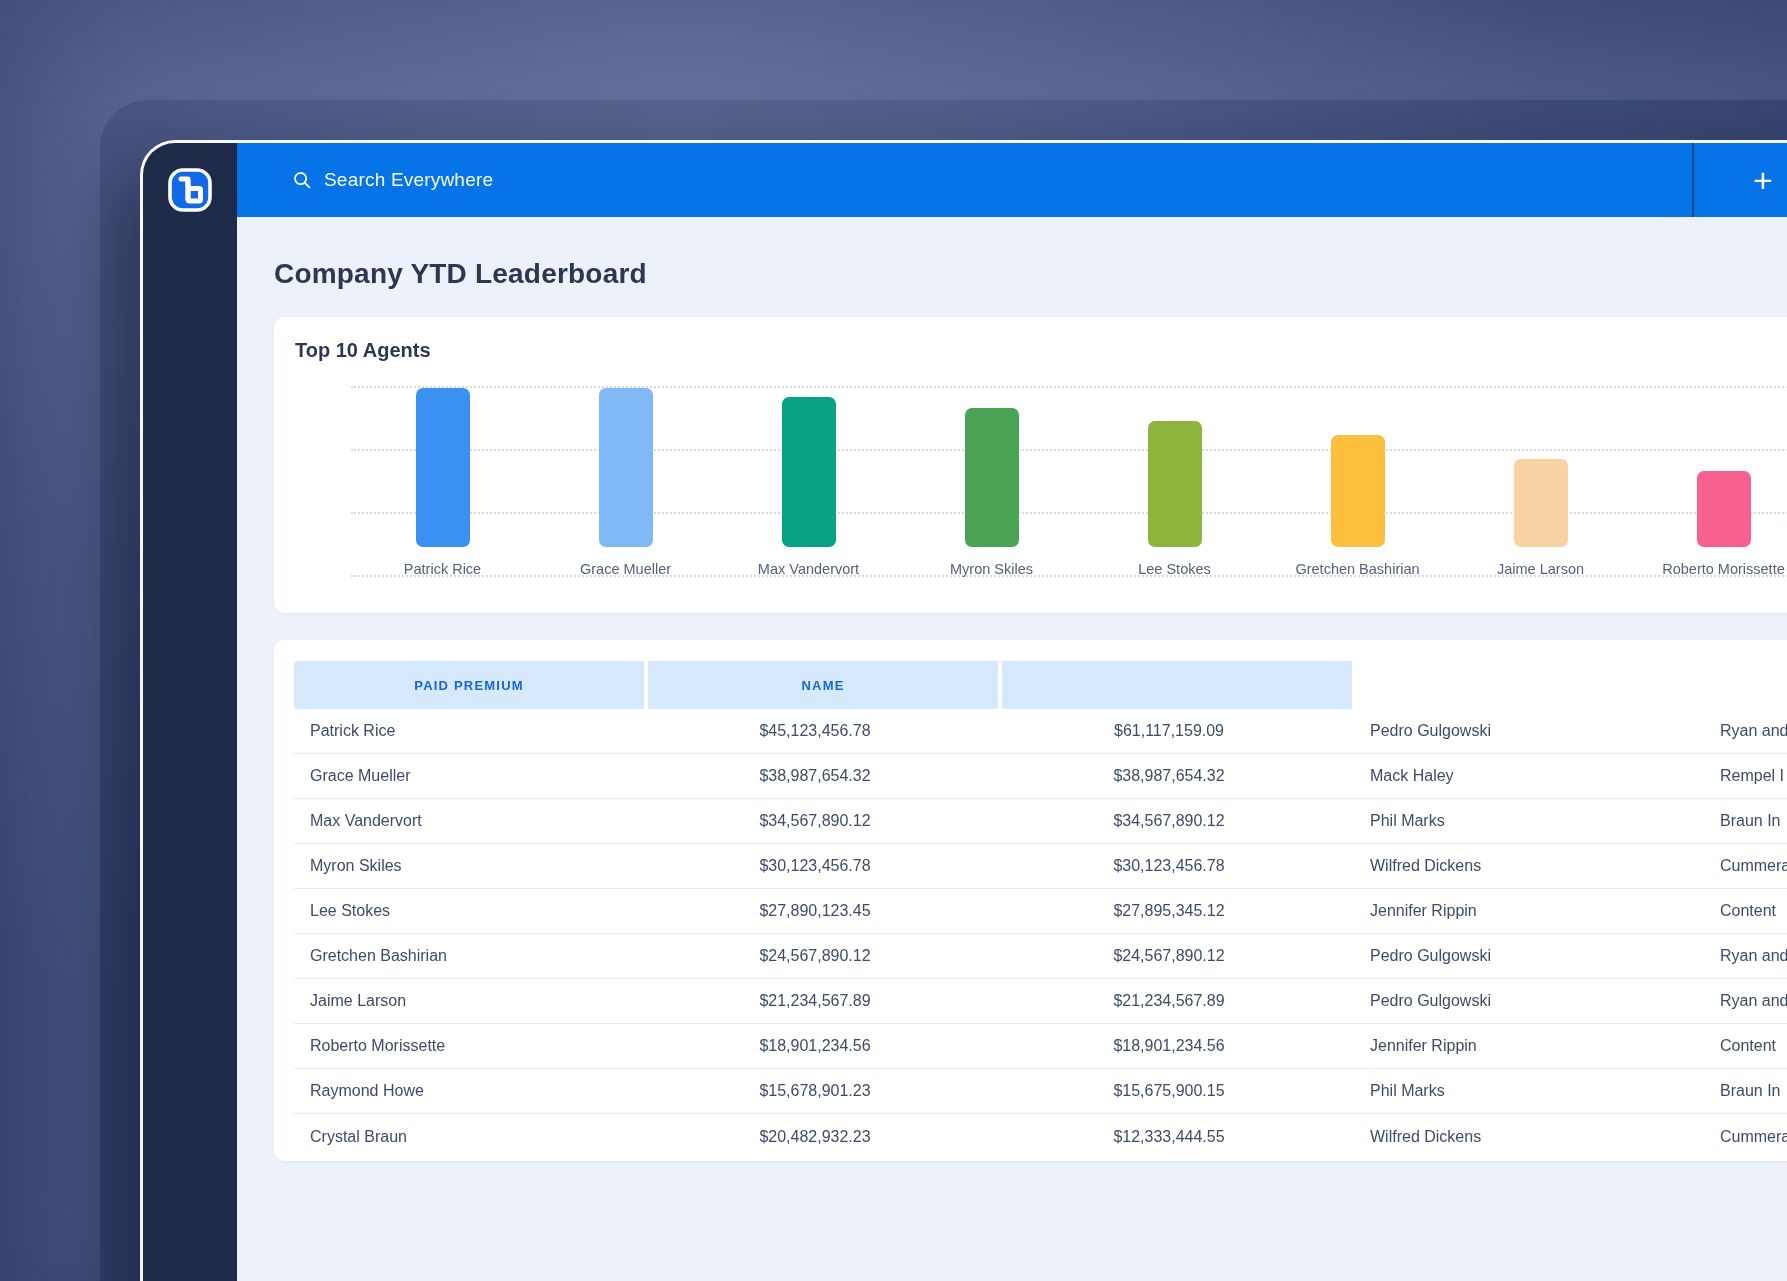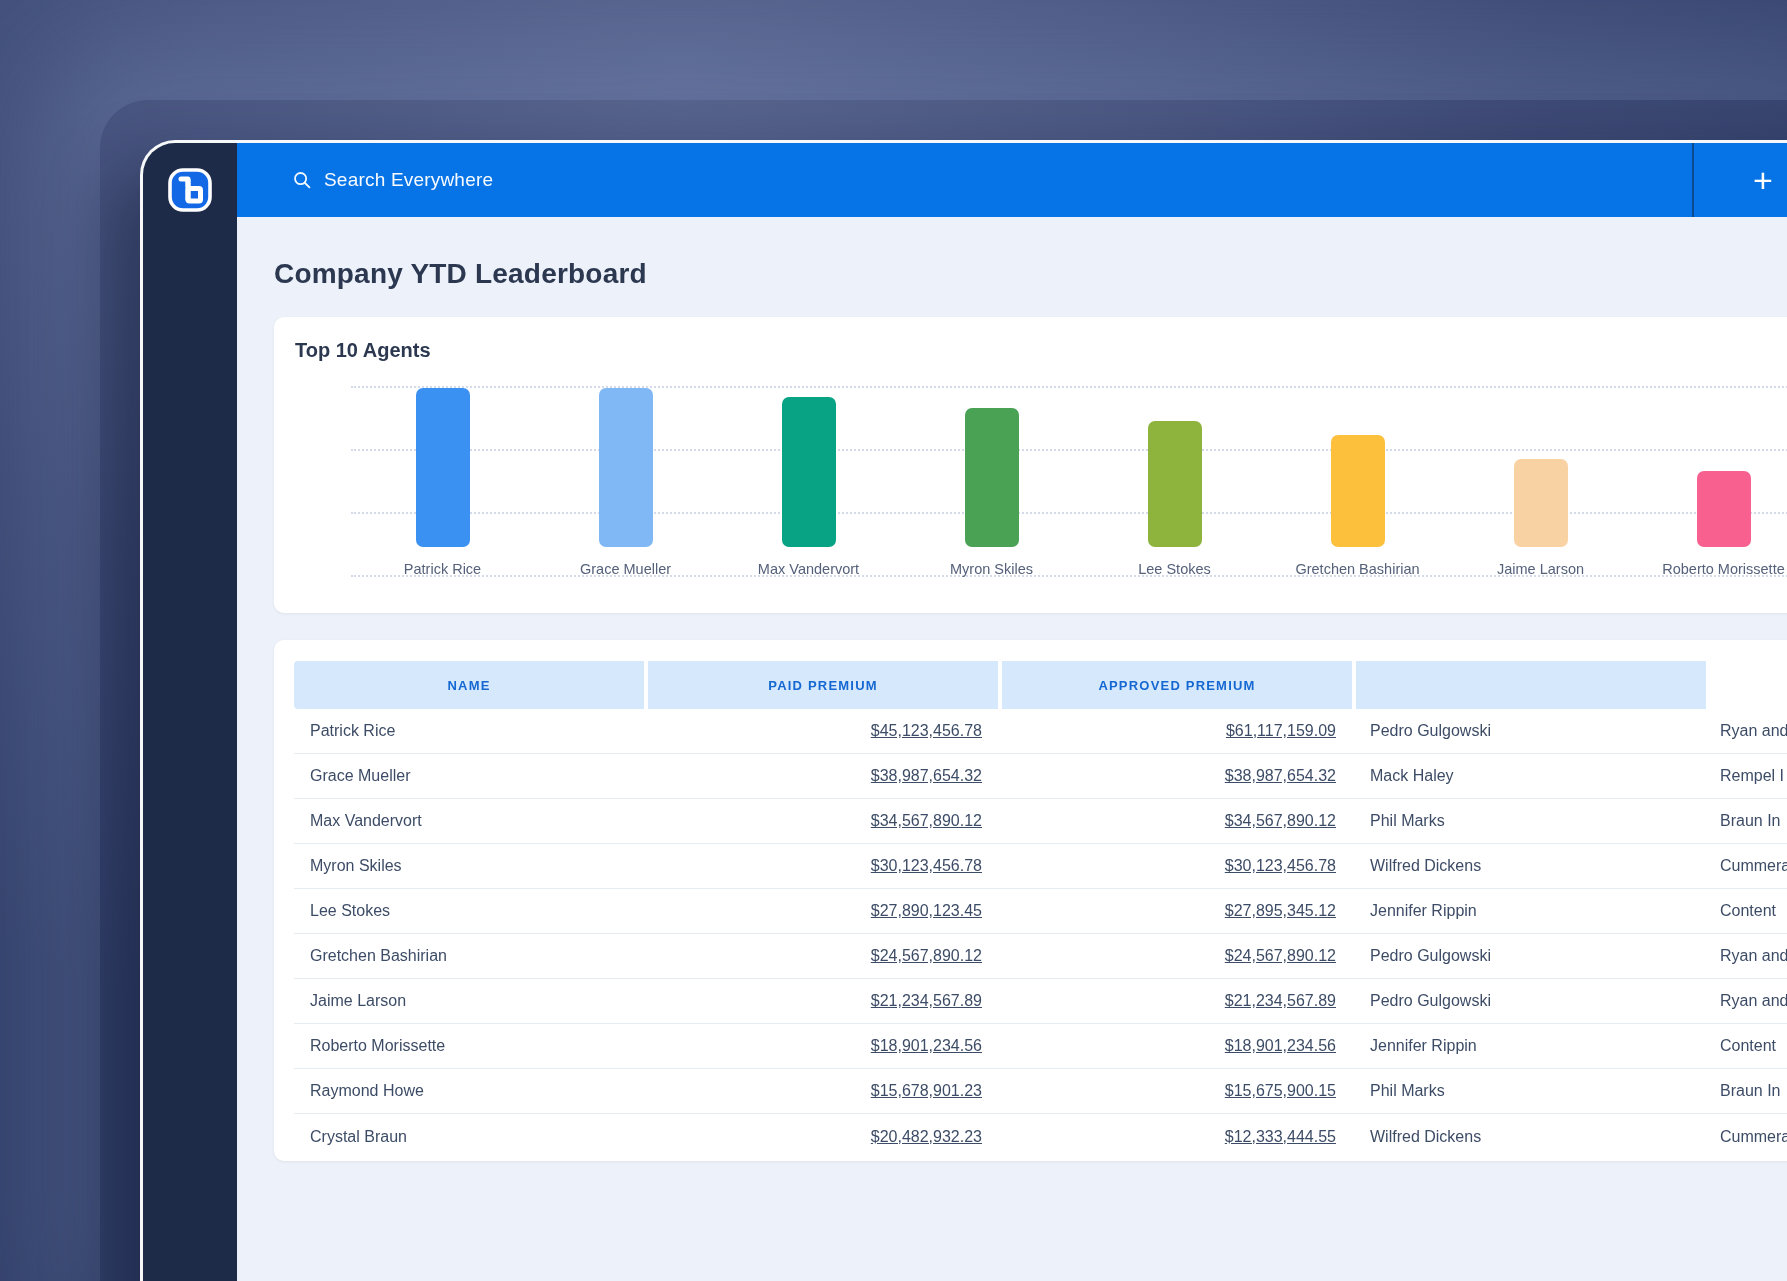--- a/index.html
+++ b/index.html
@@ -57,21 +57,21 @@
   .th { height:48px; background:#d6e9fc; color:#1568d2; font-size:13px; font-weight:700;
     letter-spacing:1.2px; display:flex; align-items:center; justify-content:center;
     text-transform:uppercase; cursor:pointer; }
   .th:first-child { border-top-left-radius:4px; border-bottom-left-radius:4px; }
   .trow { display:grid; grid-template-columns:350px 350px 350px 350px minmax(320px,1fr);
     column-gap:4px; height:45px; align-items:center; border-bottom:1px solid #e7ebf2;
     color:#3d4c66; font-size:16px; }
   .trow:last-child { border-bottom:none; }
   .td { white-space:nowrap; overflow:hidden; }
   .td.name { padding-left:16px; }
-  .td.num { text-align:right; padding-right:16px;text-decoration:underline; }
+  .td.num { text-align:center; padding-right:16px; }
   .td.mgr { padding-left:14px; }
   .td.agy { padding-left:10px; }
 </style>
 </head>
 <body>
 
 <div class="stage">
   <div class="glow"></div>
 
   <div class="window">
@@ -151,23 +151,22 @@
   <div class="slot">
     <div class="bar" style="height: 75.6px; background: rgb(248, 96, 143);"></div>
   <div class="slot-label">Roberto Morissette</div>
                 </div>
 </div>
           </div>
         </div>
 
         <div class="card table-card">
           <div class="tgrid" id="thead">
+              <div class="th">PAID PREMIUM</div>
               <div class="th">NAME</div>
-              <div class="th">PAID PREMIUM</div>
-              <div class="th">APPROVED PREMIUM</div>
               <div class="th"></div>
             </div>
           <div id="tbody">
   <div class="trow">
     <div class="td name">Patrick Rice</div>
     <div class="td num">$45,123,456.78</div>
     <div class="td num">$61,117,159.09</div>
     <div class="td mgr">Pedro Gulgowski</div>
     <div class="td agy">Ryan and</div>
   </div>

